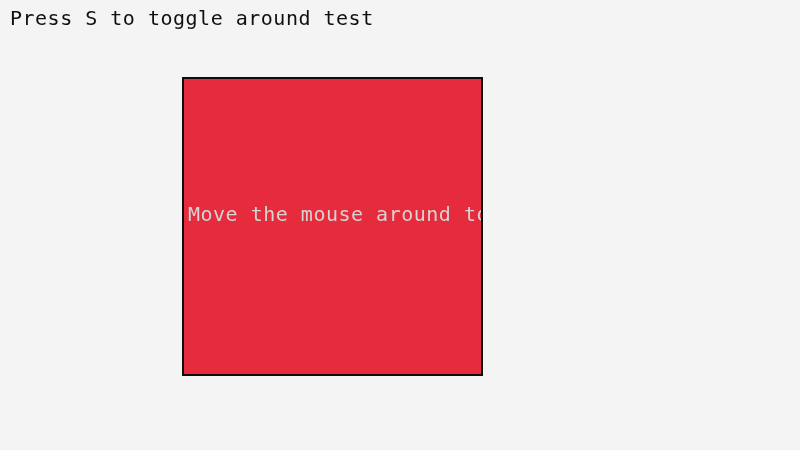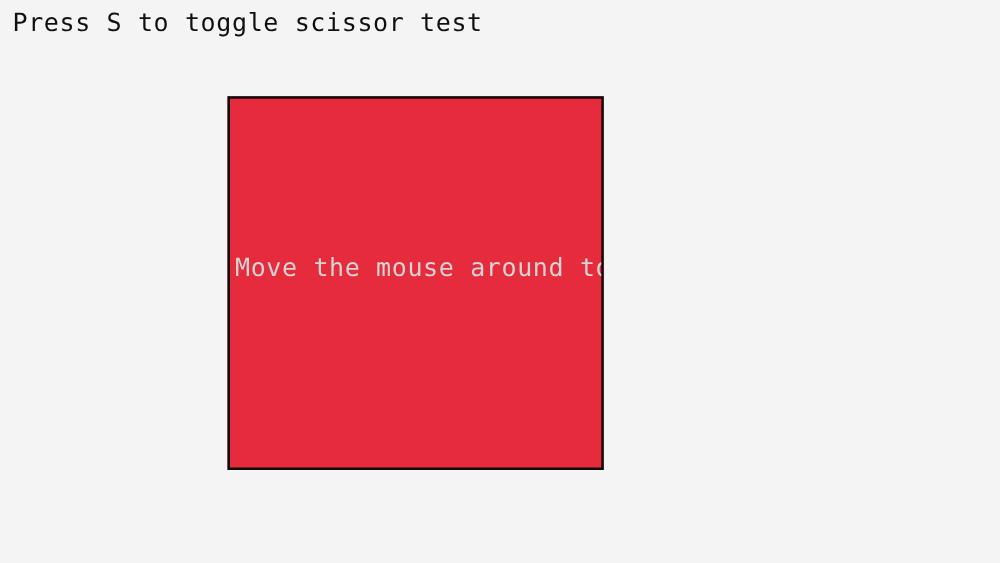--- a/index.html
+++ b/index.html
@@ -61,19 +61,19 @@
     white-space: pre;
     -webkit-font-smoothing: none;
     font-smooth: never;
   }
 </style>
 </head>
 <body>
 
 <div id="app">
 
-  <div class="hint-text">Press S to toggle scissor test</div>
+  <div class="hint-text">Press S to toggle around test</div>
 
   <div class="scissor-area">
     <div class="scissor-label">Move the mouse around to reveal the full message</div>
   </div>
 
 </div>
 
 </body></html>

